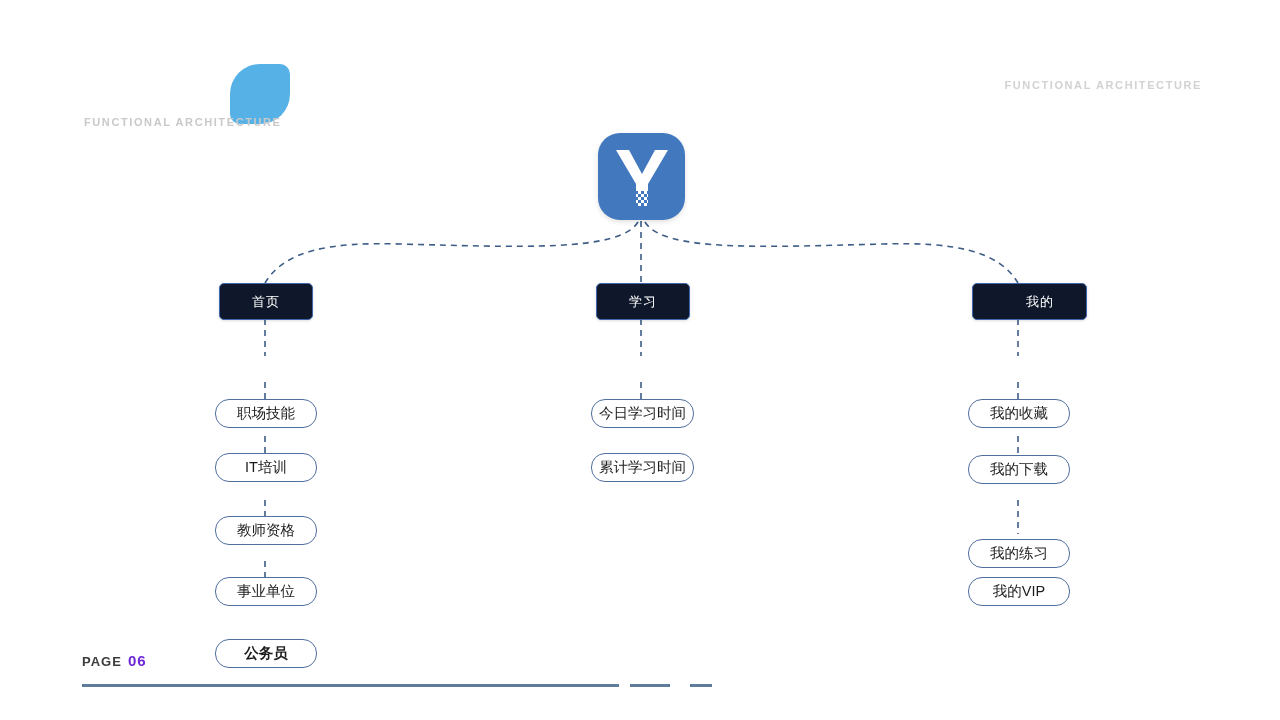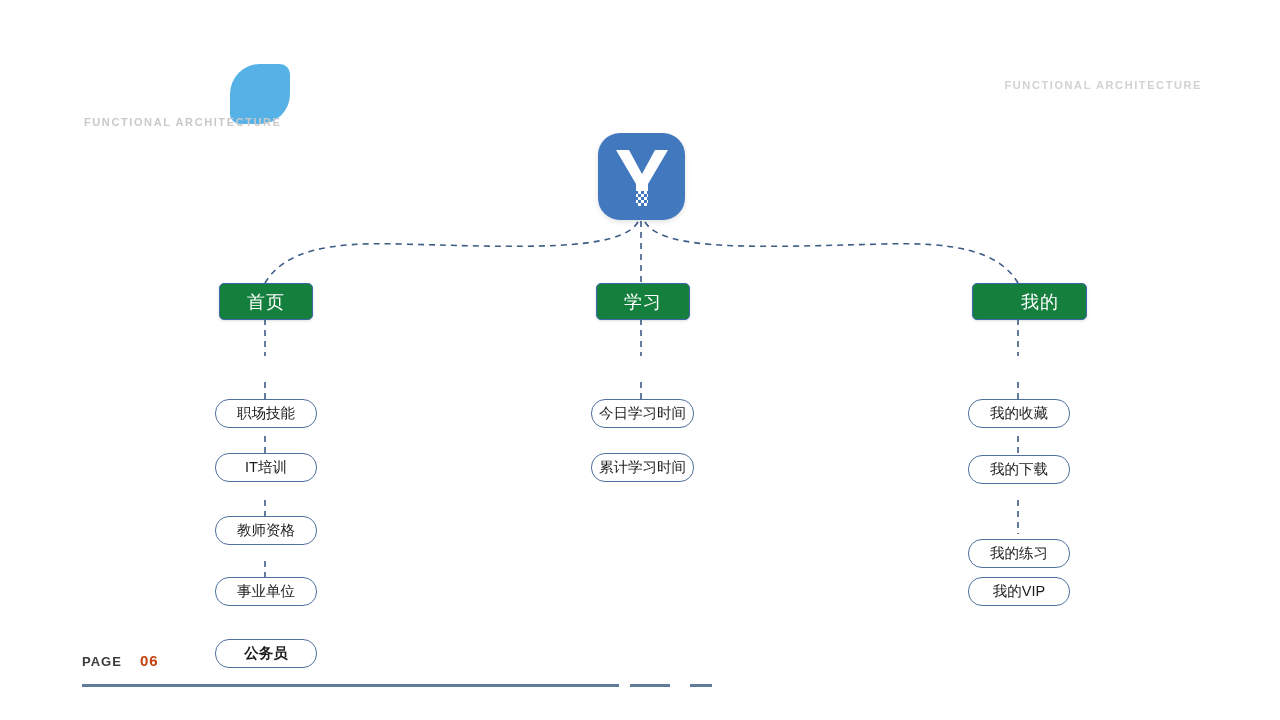--- a/index.html
+++ b/index.html
@@ -92,25 +92,25 @@
     left: 0; top: 0; right: 0; bottom: 0;
     display: flex;
     align-items: center;
     justify-content: center;
   }
 
   
   .main-node {
     position: absolute;
     height: 35px;
-    background: #15803d;
+    background: #0f172a;
     border: 1px solid #4066ab;
     border-radius: 5px;
     color: #ffffff;
-    font-size: 18px;
+    font-size: 13px;
     display: flex;
     align-items: center;
     justify-content: center;
     box-shadow: 0 1px 3px rgba(0,0,0,0.13);
     letter-spacing: 1px;
   }
 
   
   .leaf-node {
     position: absolute;
@@ -132,23 +132,23 @@
     position: absolute;
     left: 82px;
     top: 652px;
     font-size: 13px;
     font-weight: bold;
     letter-spacing: 1px;
     color: #3c3c3c;
     white-space: nowrap;
   }
   #footer-page .num {
-    color: #c2410c;
+    color: #6d28d9;
     font-size: 15px;
-    margin-left: 18px;
+    margin-left: 6px;
   }
   .footer-rule {
     position: absolute;
     height: 3px;
     background: #5f7c9b;
     top: 684px;
   }
   #footer-rule-1 { left: 82px; width: 537px; }
   #footer-rule-2 { left: 630px; width: 40px; }
   #footer-rule-3 { left: 690px; width: 22px; }

